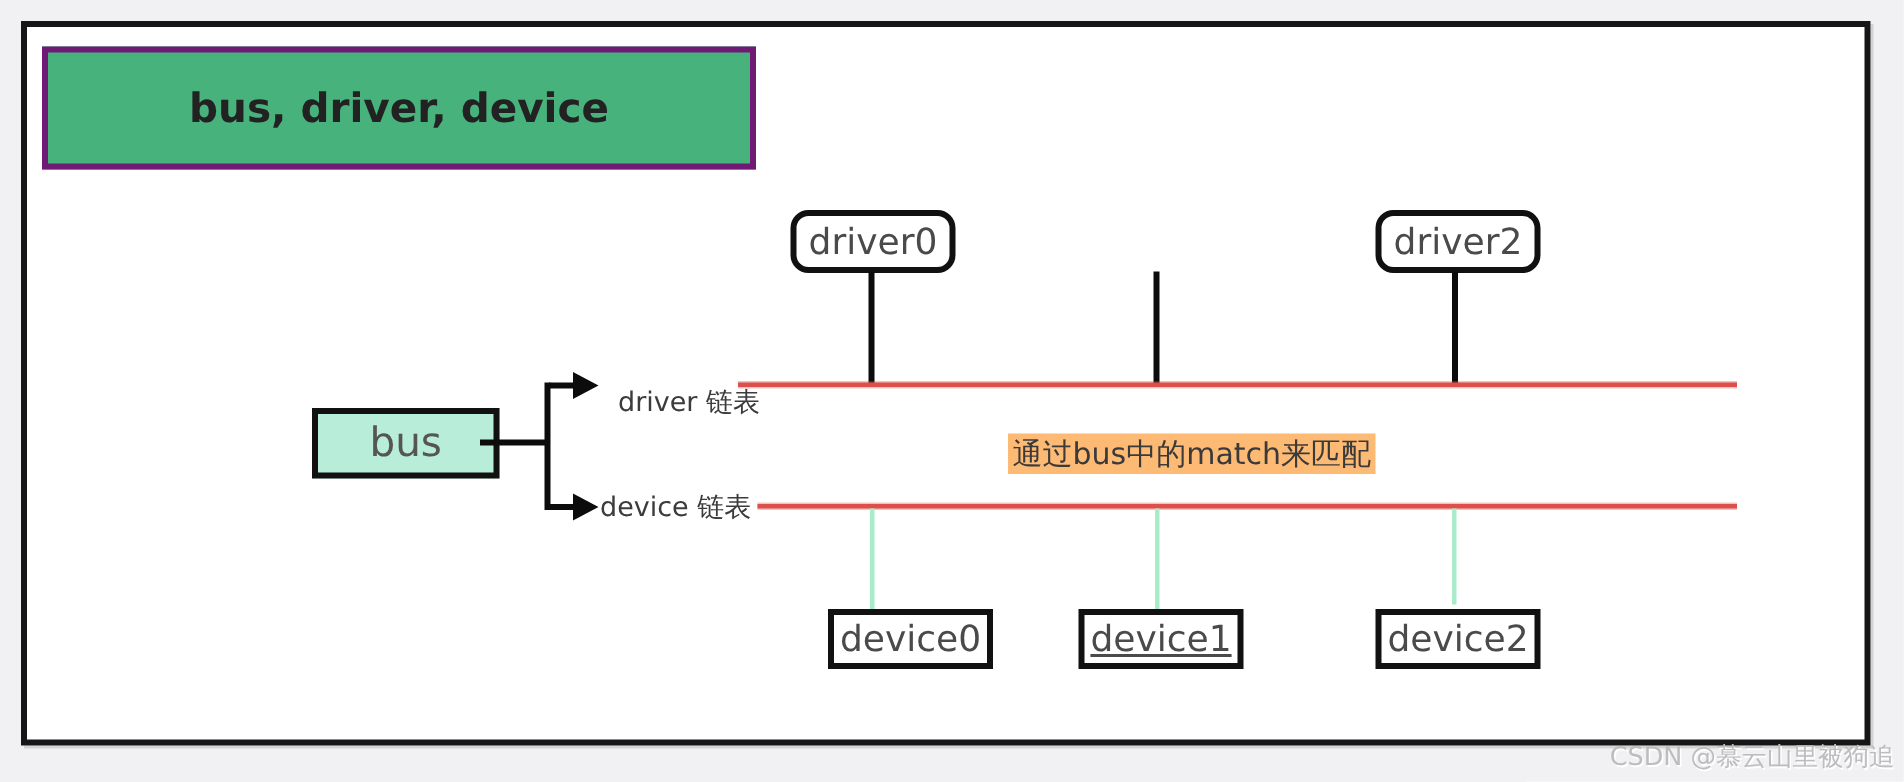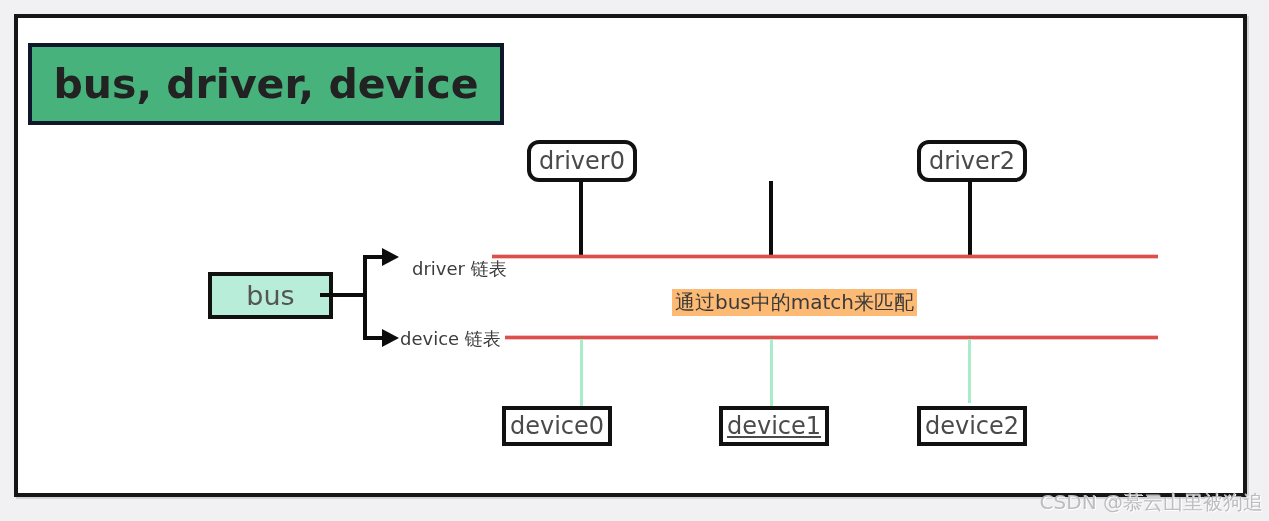--- a/index.html
+++ b/index.html
@@ -27,30 +27,29 @@
     box-shadow: 2px 2px 0 rgba(0,0,0,0.12);
     box-sizing: border-box;
   }
   .title-box {
     position: absolute;
     left: 28px;
     top: 31px;
     width: 476px;
     height: 82px;
     background: #48b27d;
-    border: 4px solid #0f172a;
+    border: 4px solid #701a75;
     box-sizing: border-box;
     display: flex;
     align-items: center;
     justify-content: center;
-    font-size: 41px;
+    font-size: 27px;
     font-weight: bold;
     color: #222;
     letter-spacing: 0px;
-    margin-top: 12px;
   }
   .node-box {
     position: absolute;
     background: #ffffff;
     border: 4px solid #111;
     box-sizing: border-box;
     display: flex;
     align-items: center;
     justify-content: center;
     font-size: 24px;
@@ -113,21 +112,21 @@
     font-size: 20px;
     line-height: 27px;
     padding: 0 3px;
     white-space: nowrap;
   }
 
   .watermark {
     position: absolute;
     right: 6px;
     bottom: 5px;
-    font-size: 20px;
+    font-size: 17px;
     color: #bdbdbf;
     text-shadow: 1px 1px 0 #ffffff;
     white-space: nowrap;
   }
 </style>
 </head>
 <body>
 
 <div id="stage">
 
@@ -156,19 +155,19 @@
 
   <div class="redline" style="left:492px; top:255px; width:666px;"></div>
   <div class="redline" style="left:505px; top:336px; width:653px;"></div>
 
   <div class="match-note">通过bus中的match来匹配</div>
 
   <div class="vline-mint" style="left:580px; top:339px; height:67px;"></div>
   <div class="vline-mint" style="left:770px; top:339px; height:67px;"></div>
   <div class="vline-mint" style="left:968px; top:339px; height:64px;"></div>
 
-  <div class="node-box device-box" style="left:502px;">device0</div>
+  <div class="node-box device-box" style="left:552px;">device0</div>
   <div class="node-box device-box" style="left:719px;text-decoration:underline;">device1</div>
   <div class="node-box device-box" style="left:917px;">device2</div>
 
   <div class="watermark">CSDN @慕云山里被狗追</div>
 
 </div>
 
 </body></html>

